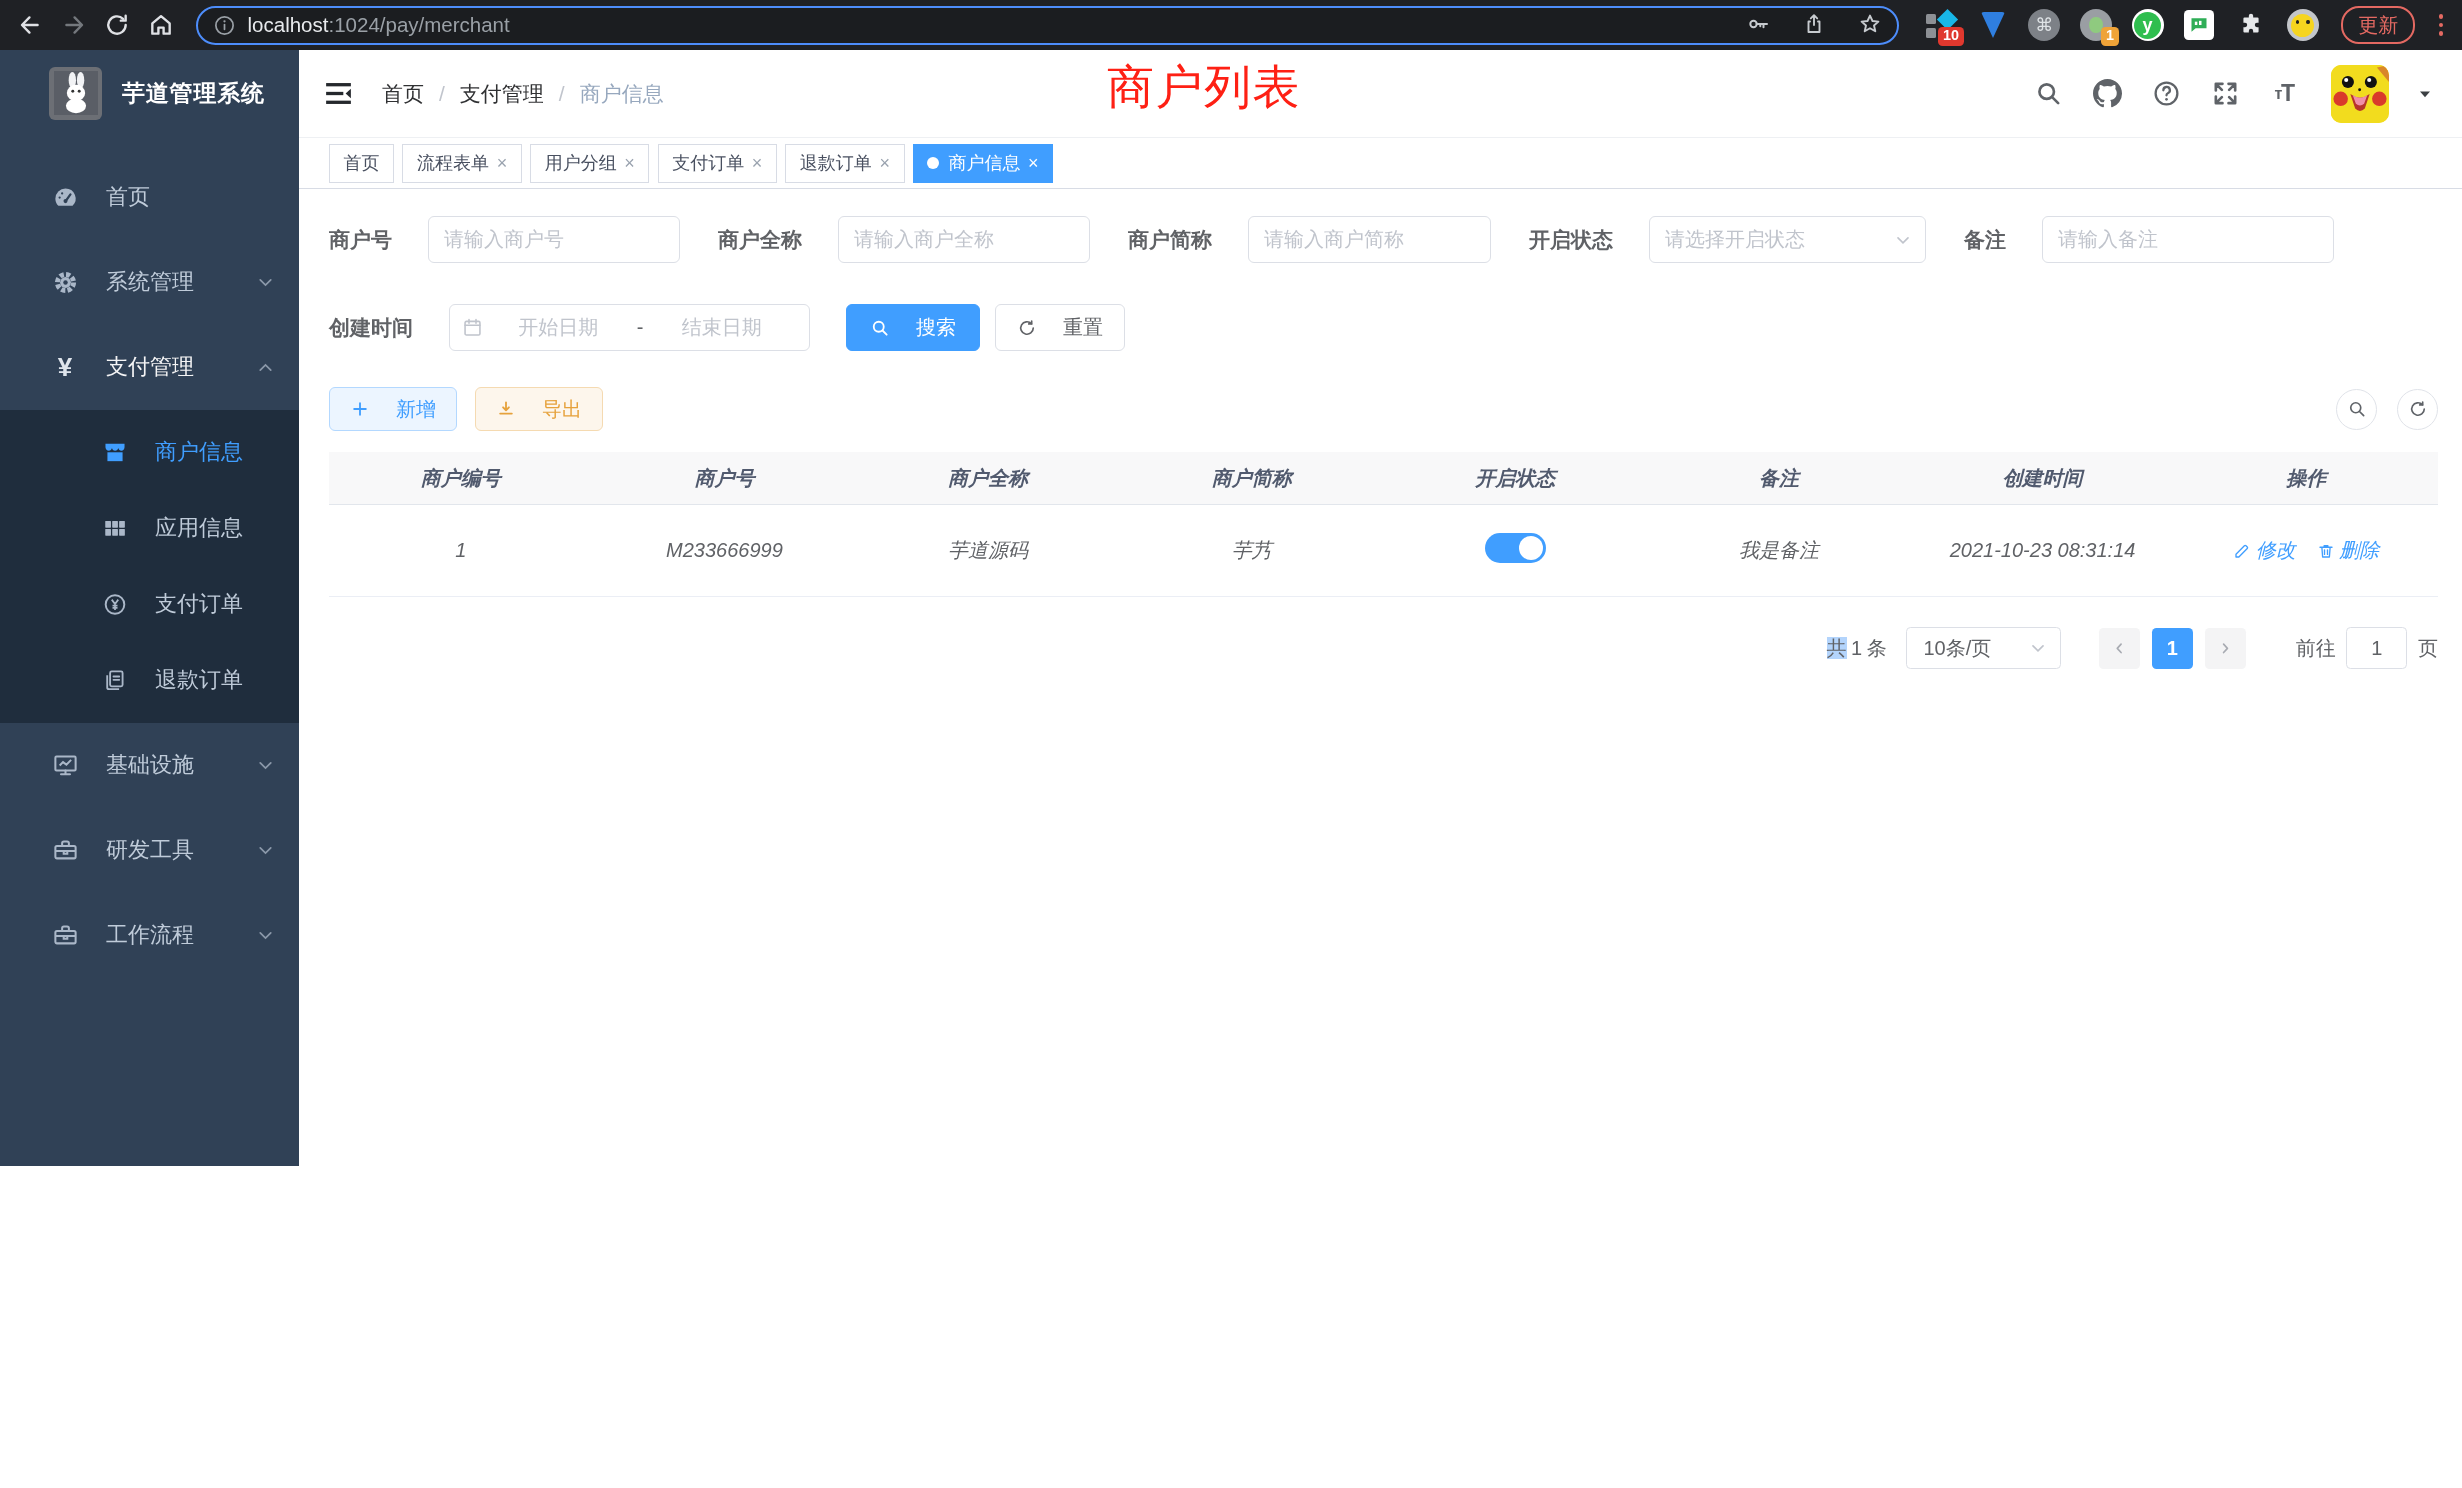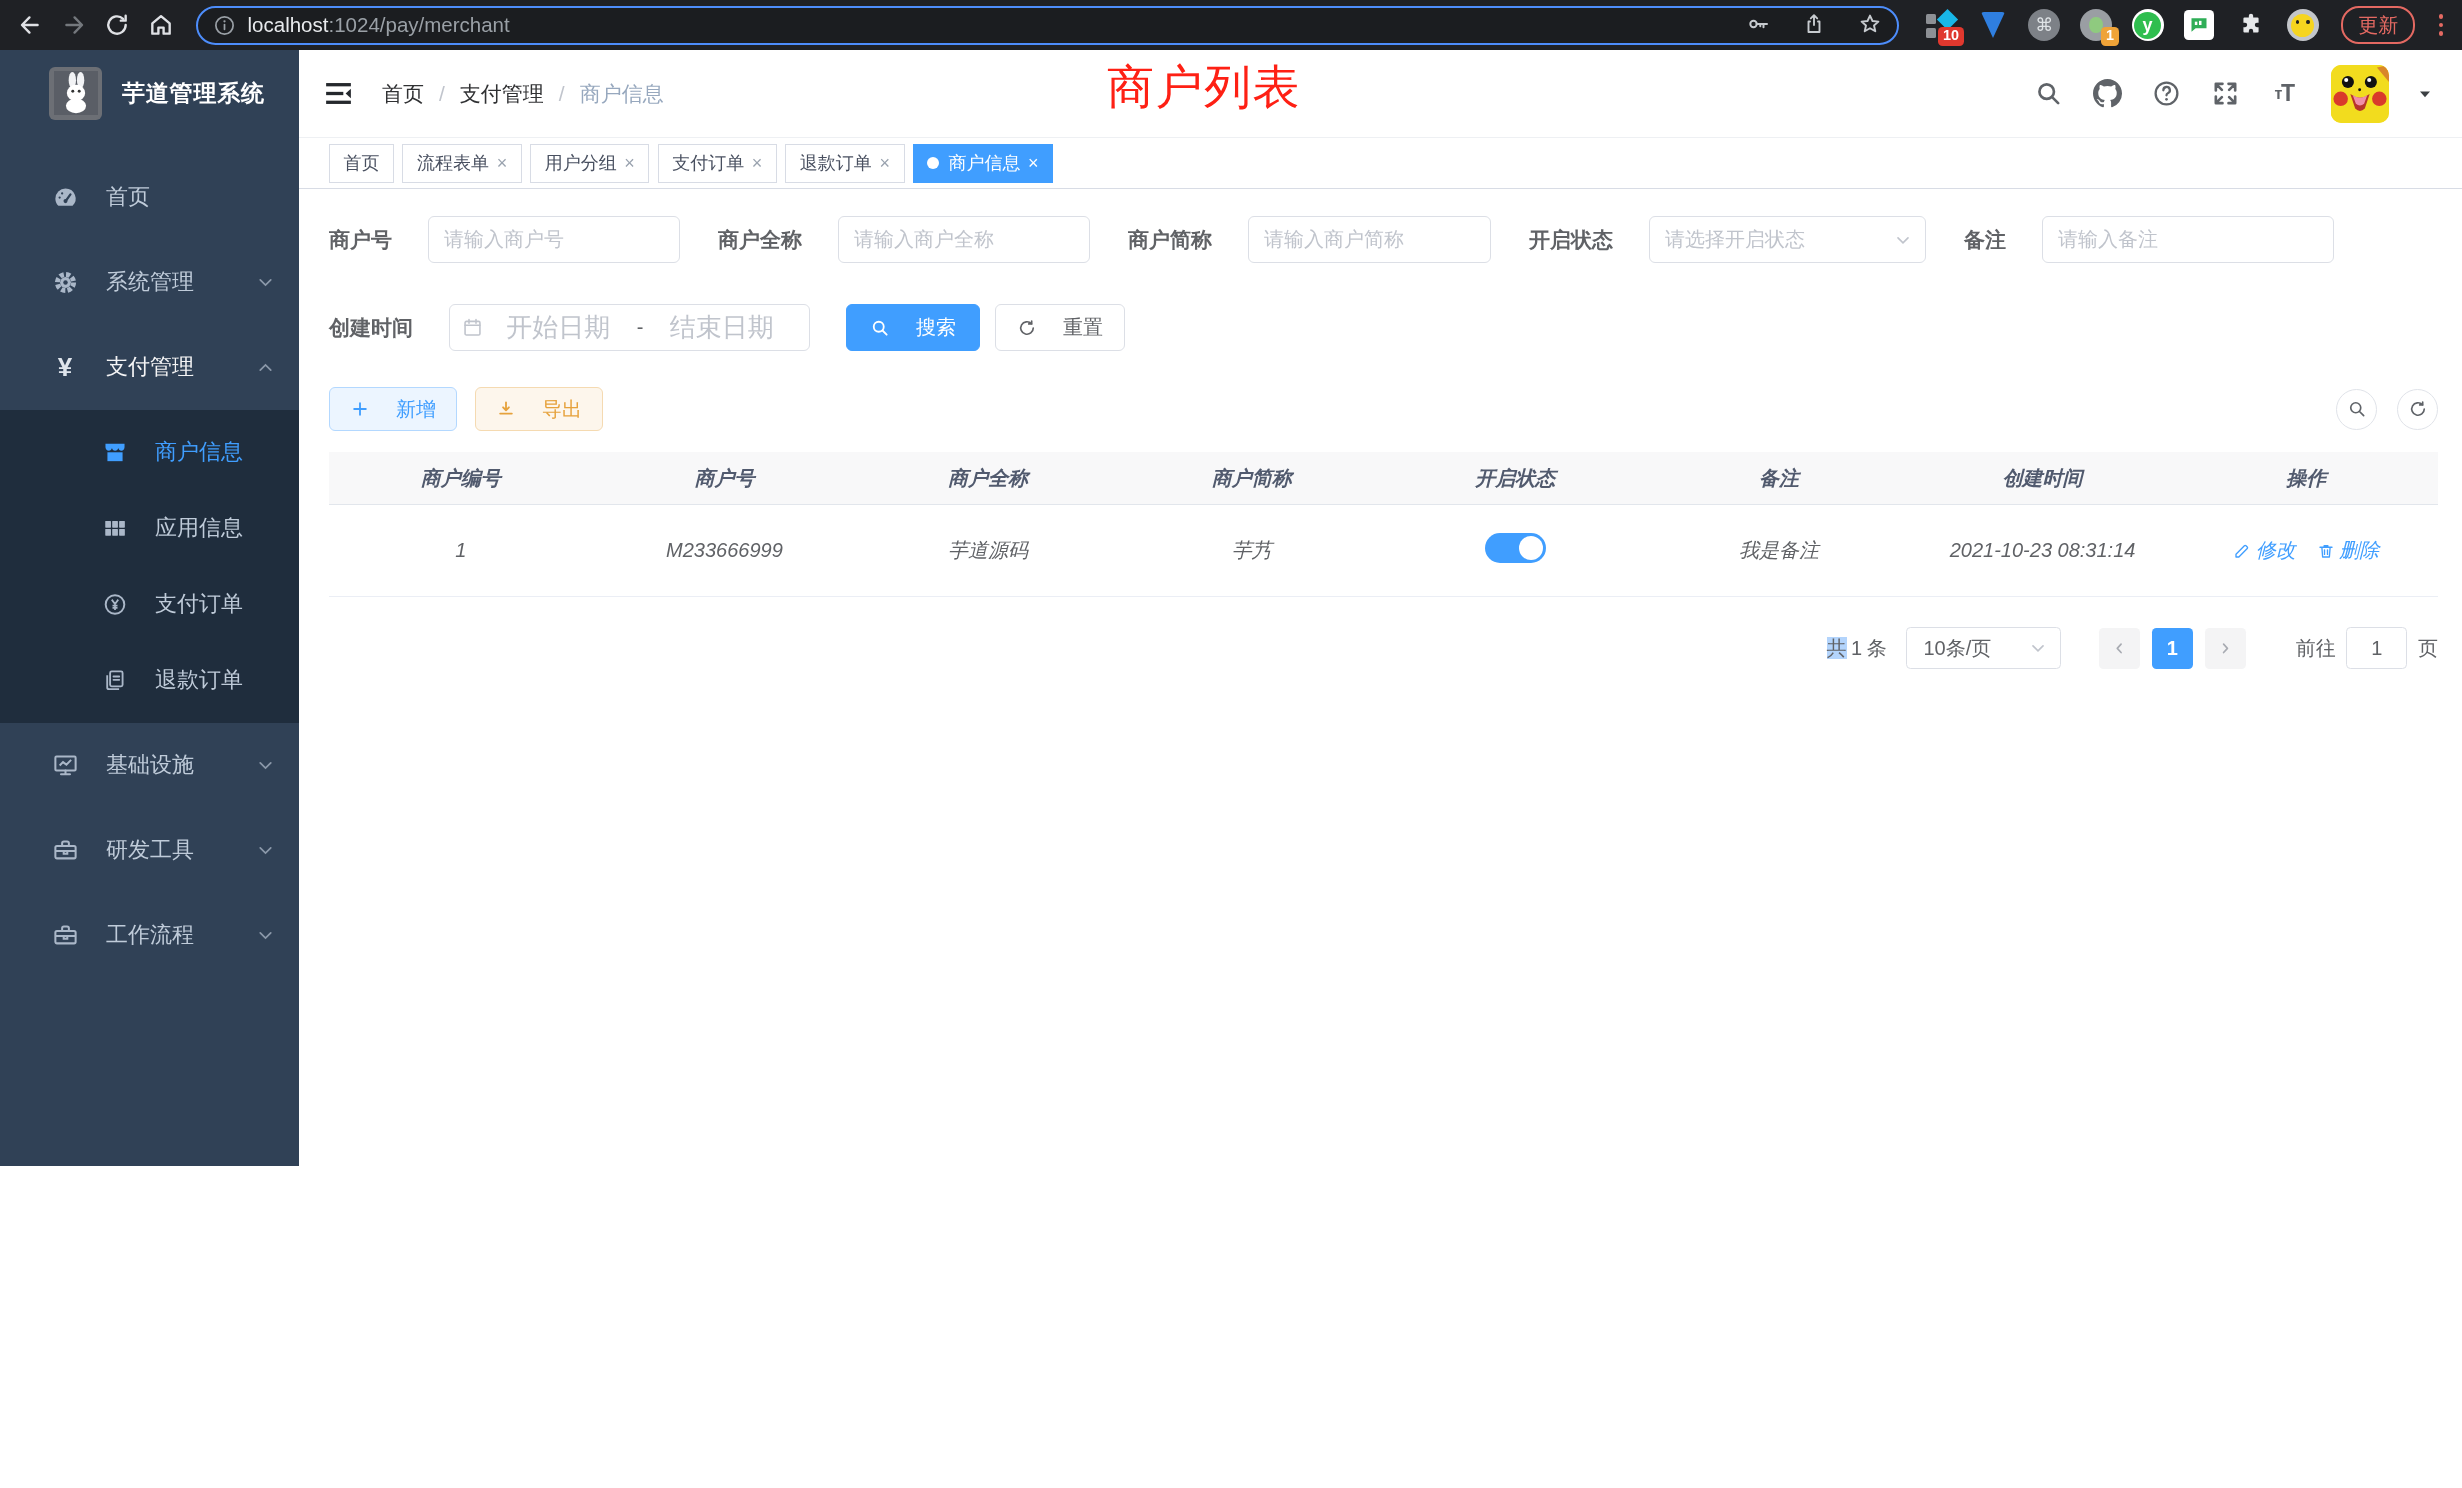--- a/index.html
+++ b/index.html
@@ -102,21 +102,21 @@
   .f-input::placeholder { color:#c0c4cc; }
   .f-select { position:relative; display:flex; align-items:center; }
   .f-select .f-ph { color:#c0c4cc; font-size:20px; padding-left:15px; }
   .sel-caret { position:absolute; right:12px; color:#c0c4cc; display:flex; }
   .sel-caret svg { width:20px; height:20px; }
   .select-box { height:47px; border:0.8px solid #dcdfe6; border-radius:6px; background:#fff; cursor:pointer; }
   .row2 { margin-top:41px; }
   .date-range { width:361px; height:47px; border:0.8px solid #dcdfe6; border-radius:6px; display:flex; align-items:center; padding:0 12px; cursor:text; background:#fff; }
   .date-range .cal { color:#c0c4cc; width:21px; height:21px; display:flex; flex:0 0 auto; }
   .date-range .cal svg { width:21px; height:21px; }
-  .dr-ph { flex:1; text-align:center; color:#c0c4cc; font-size:26px; }
+  .dr-ph { flex:1; text-align:center; color:#c0c4cc; font-size:20px; }
   .dr-sep { color:#606266; font-size:20px; padding:0 3px; }
   .btn { display:inline-flex; align-items:center; justify-content:flex-end; gap:26px; font-size:20px; border-radius:6px; cursor:pointer; font-family:inherit; border:0.8px solid transparent; }
   .btn svg { width:20px; height:20px; }
   .btn-primary { background:#409eff; border-color:#409eff; color:#fff; height:47px; padding:0 23px; margin-left:18px; }
   .btn-plain { background:#fff; border-color:#dcdfe6; color:#606266; height:47px; padding:0 21px; margin-left:15px; }
   .action-row { margin-top:36px; display:flex; align-items:center; }
   .btn-add { background:#ecf5ff; border-color:#b3d8ff; color:#409eff; height:44px; padding:0 20px; }
   .btn-export { background:#fdf6ec; border-color:#f5dab1; color:#e6a23c; height:44px; padding:0 20px; margin-left:18px; }
   .mini-group { margin-left:auto; display:flex; align-items:center; gap:20px; }
   .mini-btn { width:41px; height:41px; border-radius:50%; border:0.8px solid #e0e3e9; background:#fff; color:#5f6368; display:flex; align-items:center; justify-content:center; cursor:pointer; }

